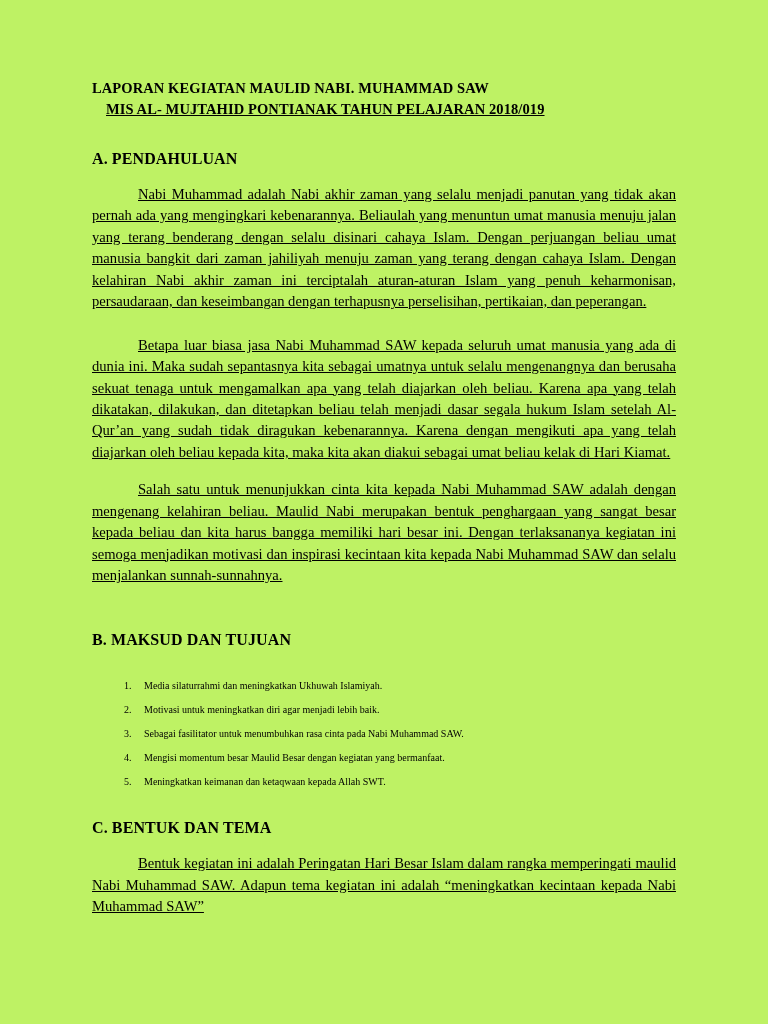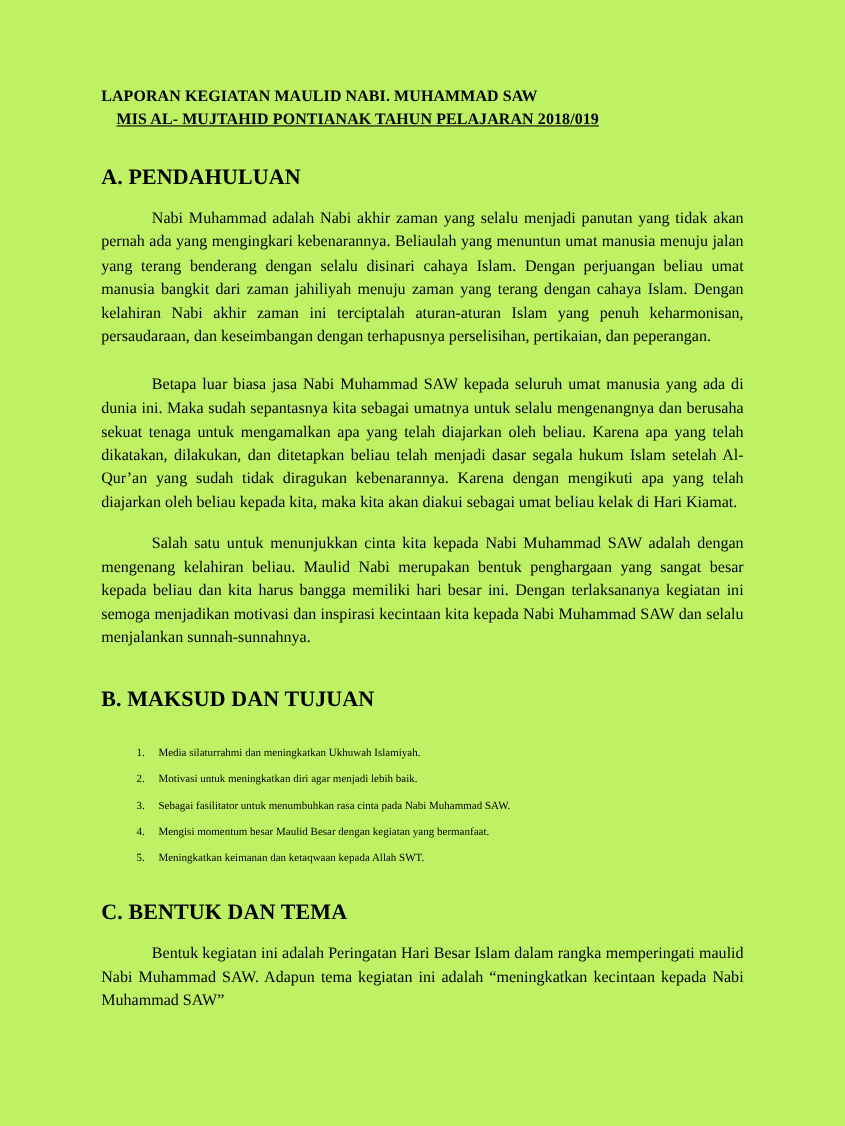--- a/index.html
+++ b/index.html
@@ -28,46 +28,47 @@
     line-height: 1.45;
     letter-spacing: 0.1px;
   }
   .doc-title .line2 {
     display: block;
     padding-left: 14px;
     text-decoration: underline;
   }
   .section-heading {
     font-weight: bold;
-    font-size: 20px;
+    font-size: 16px;
     margin-top: 30px;
     letter-spacing: 0.1px;
   }
   p.body-par {
     font-size: 14.6px;
     line-height: 1.47;
     text-align: justify;
     margin: 16px 0 0 0;
     text-indent: 46px;
+    text-decoration: underline;
   }
   p.body-par.tight {
     margin-top: 22px;
   }
   .gap-lg { margin-top: 34px; }
   ol.list {
     margin: 29px 0 0 0;
     padding-left: 42px;
     font-size: 10px;
     line-height: 1.5;
   }
   ol.list li {
     margin-bottom: 9px;
     padding-left: 10px;
   }
-  .heading-gap-b { margin-top: 34px; font-family: Liberation Serif, serif; }
+  .heading-gap-b { margin-top: 45px; font-family: Liberation Serif, serif; }
   .heading-gap-c { }
 </style>
 </head>
 <body>
 
 <div class="page">
 
   <div class="doc-title">
     <span>LAPORAN KEGIATAN MAULID NABI. MUHAMMAD SAW</span>
     <span class="line2">MIS AL- MUJTAHID   PONTIANAK TAHUN PELAJARAN 2018/019</span>

